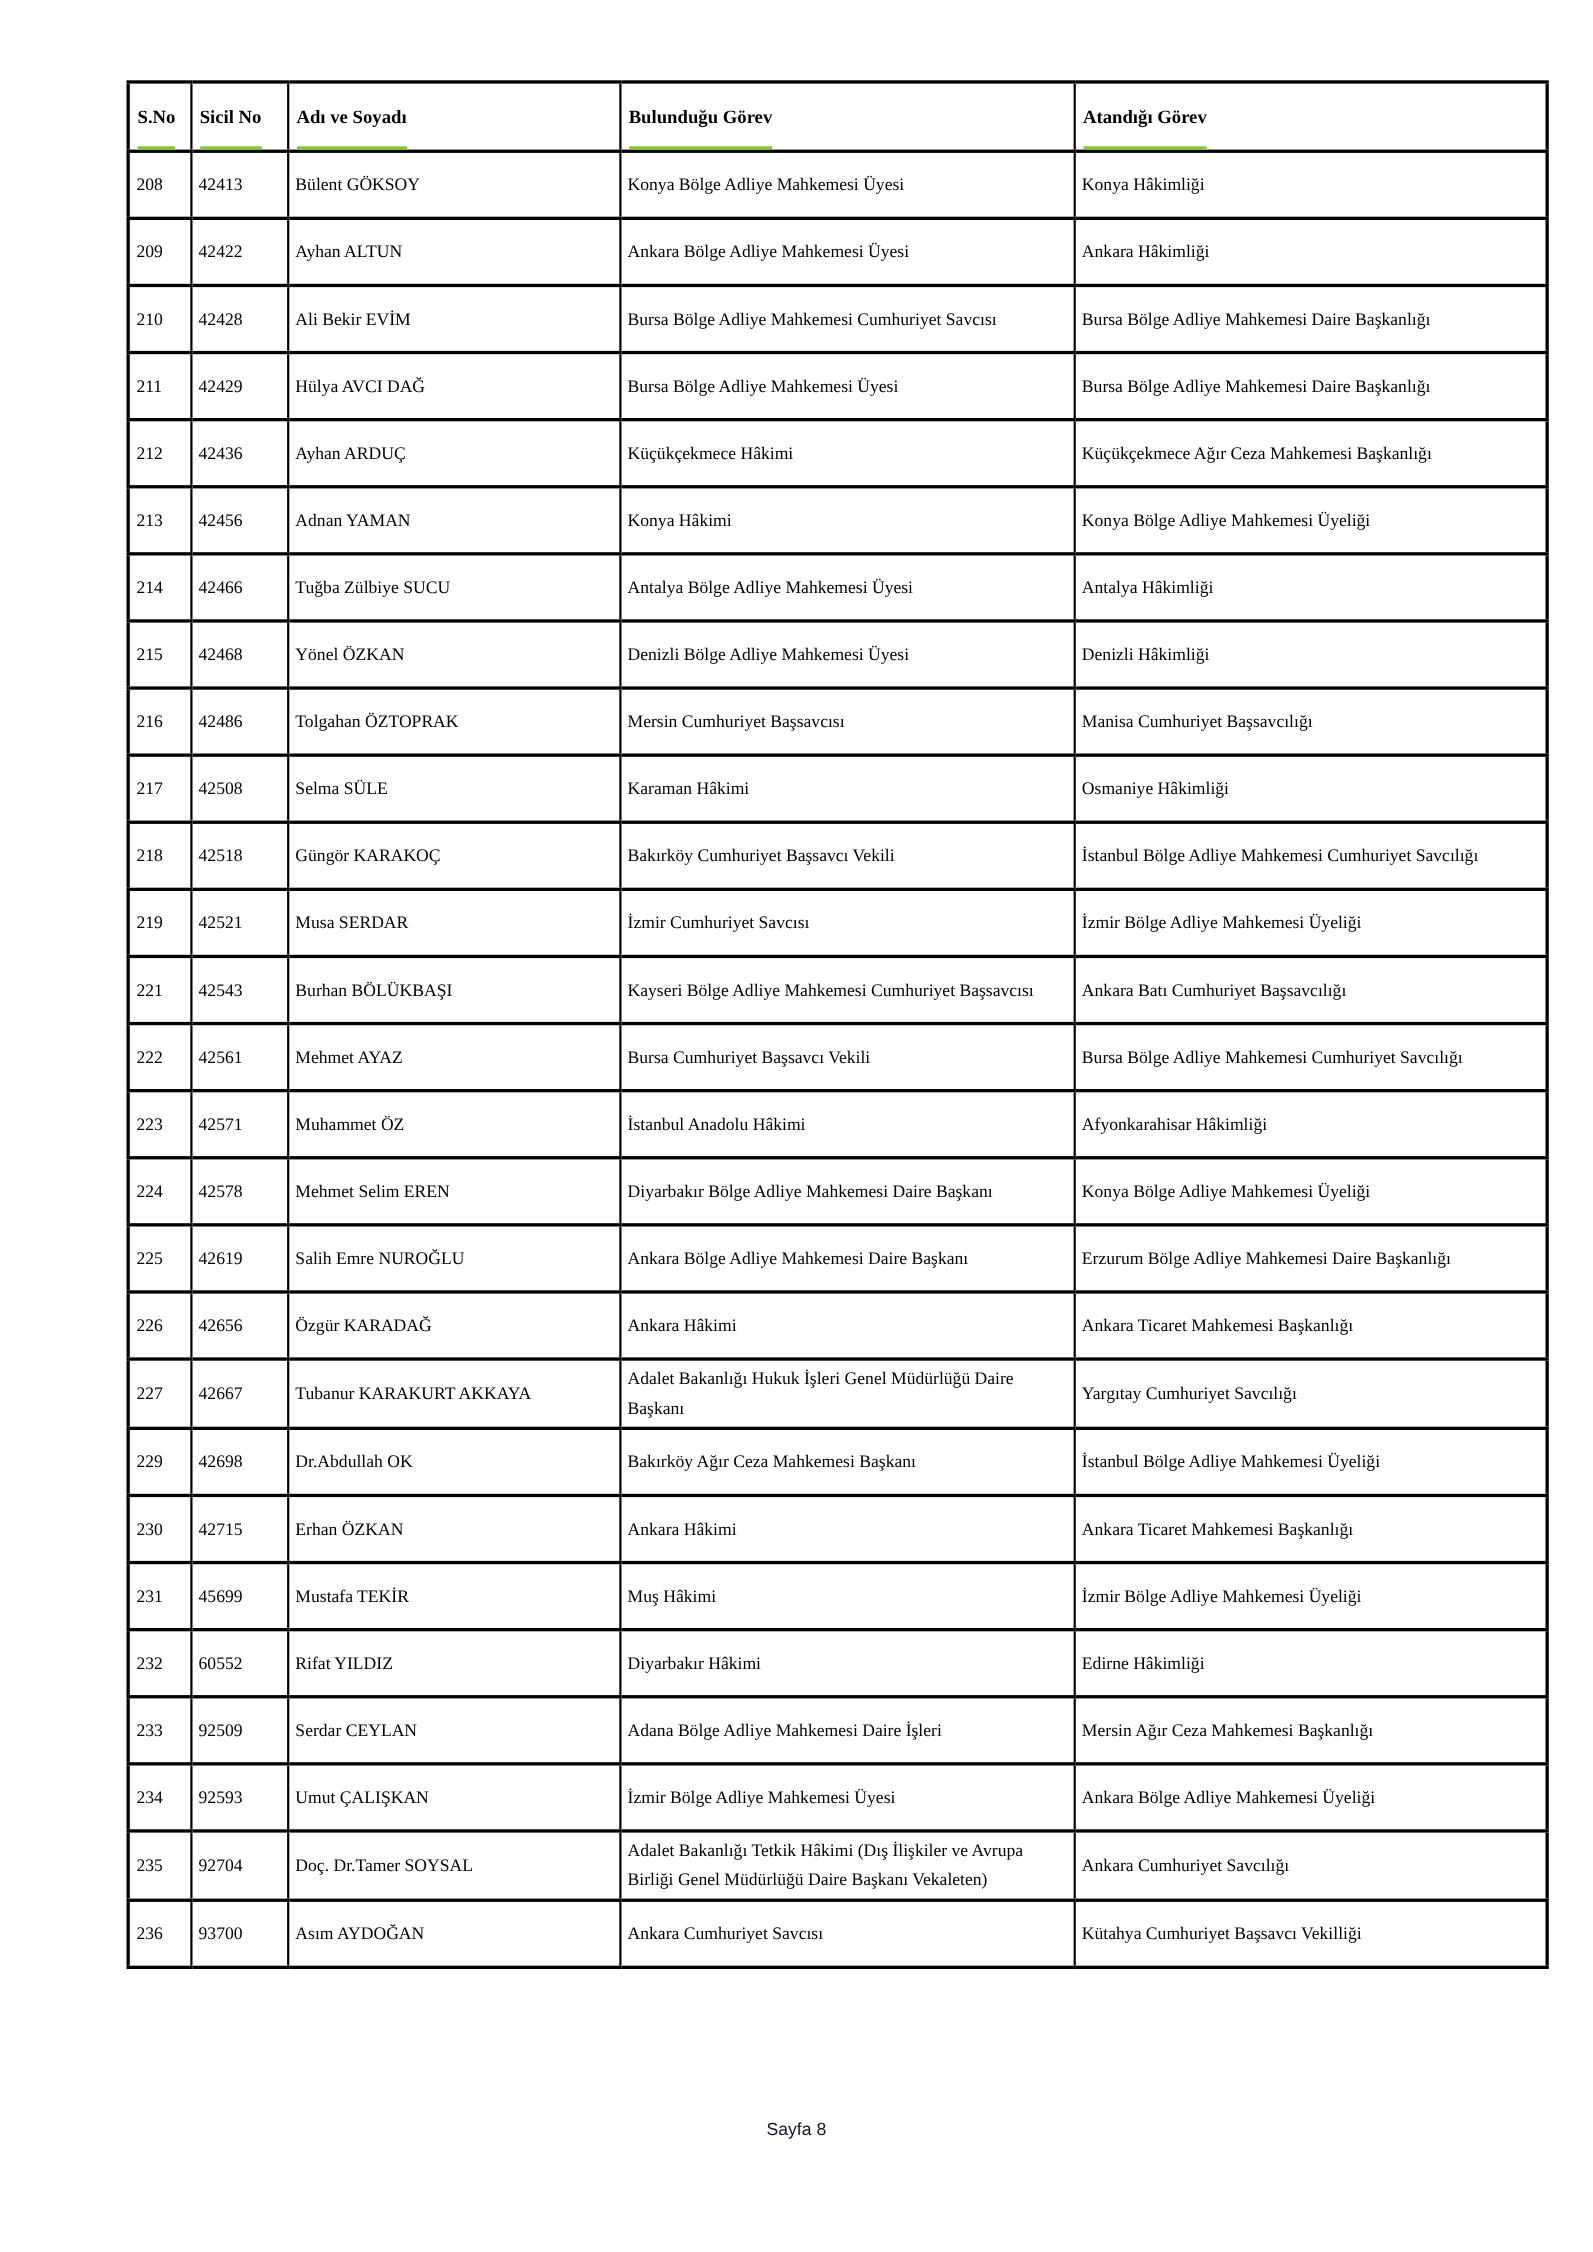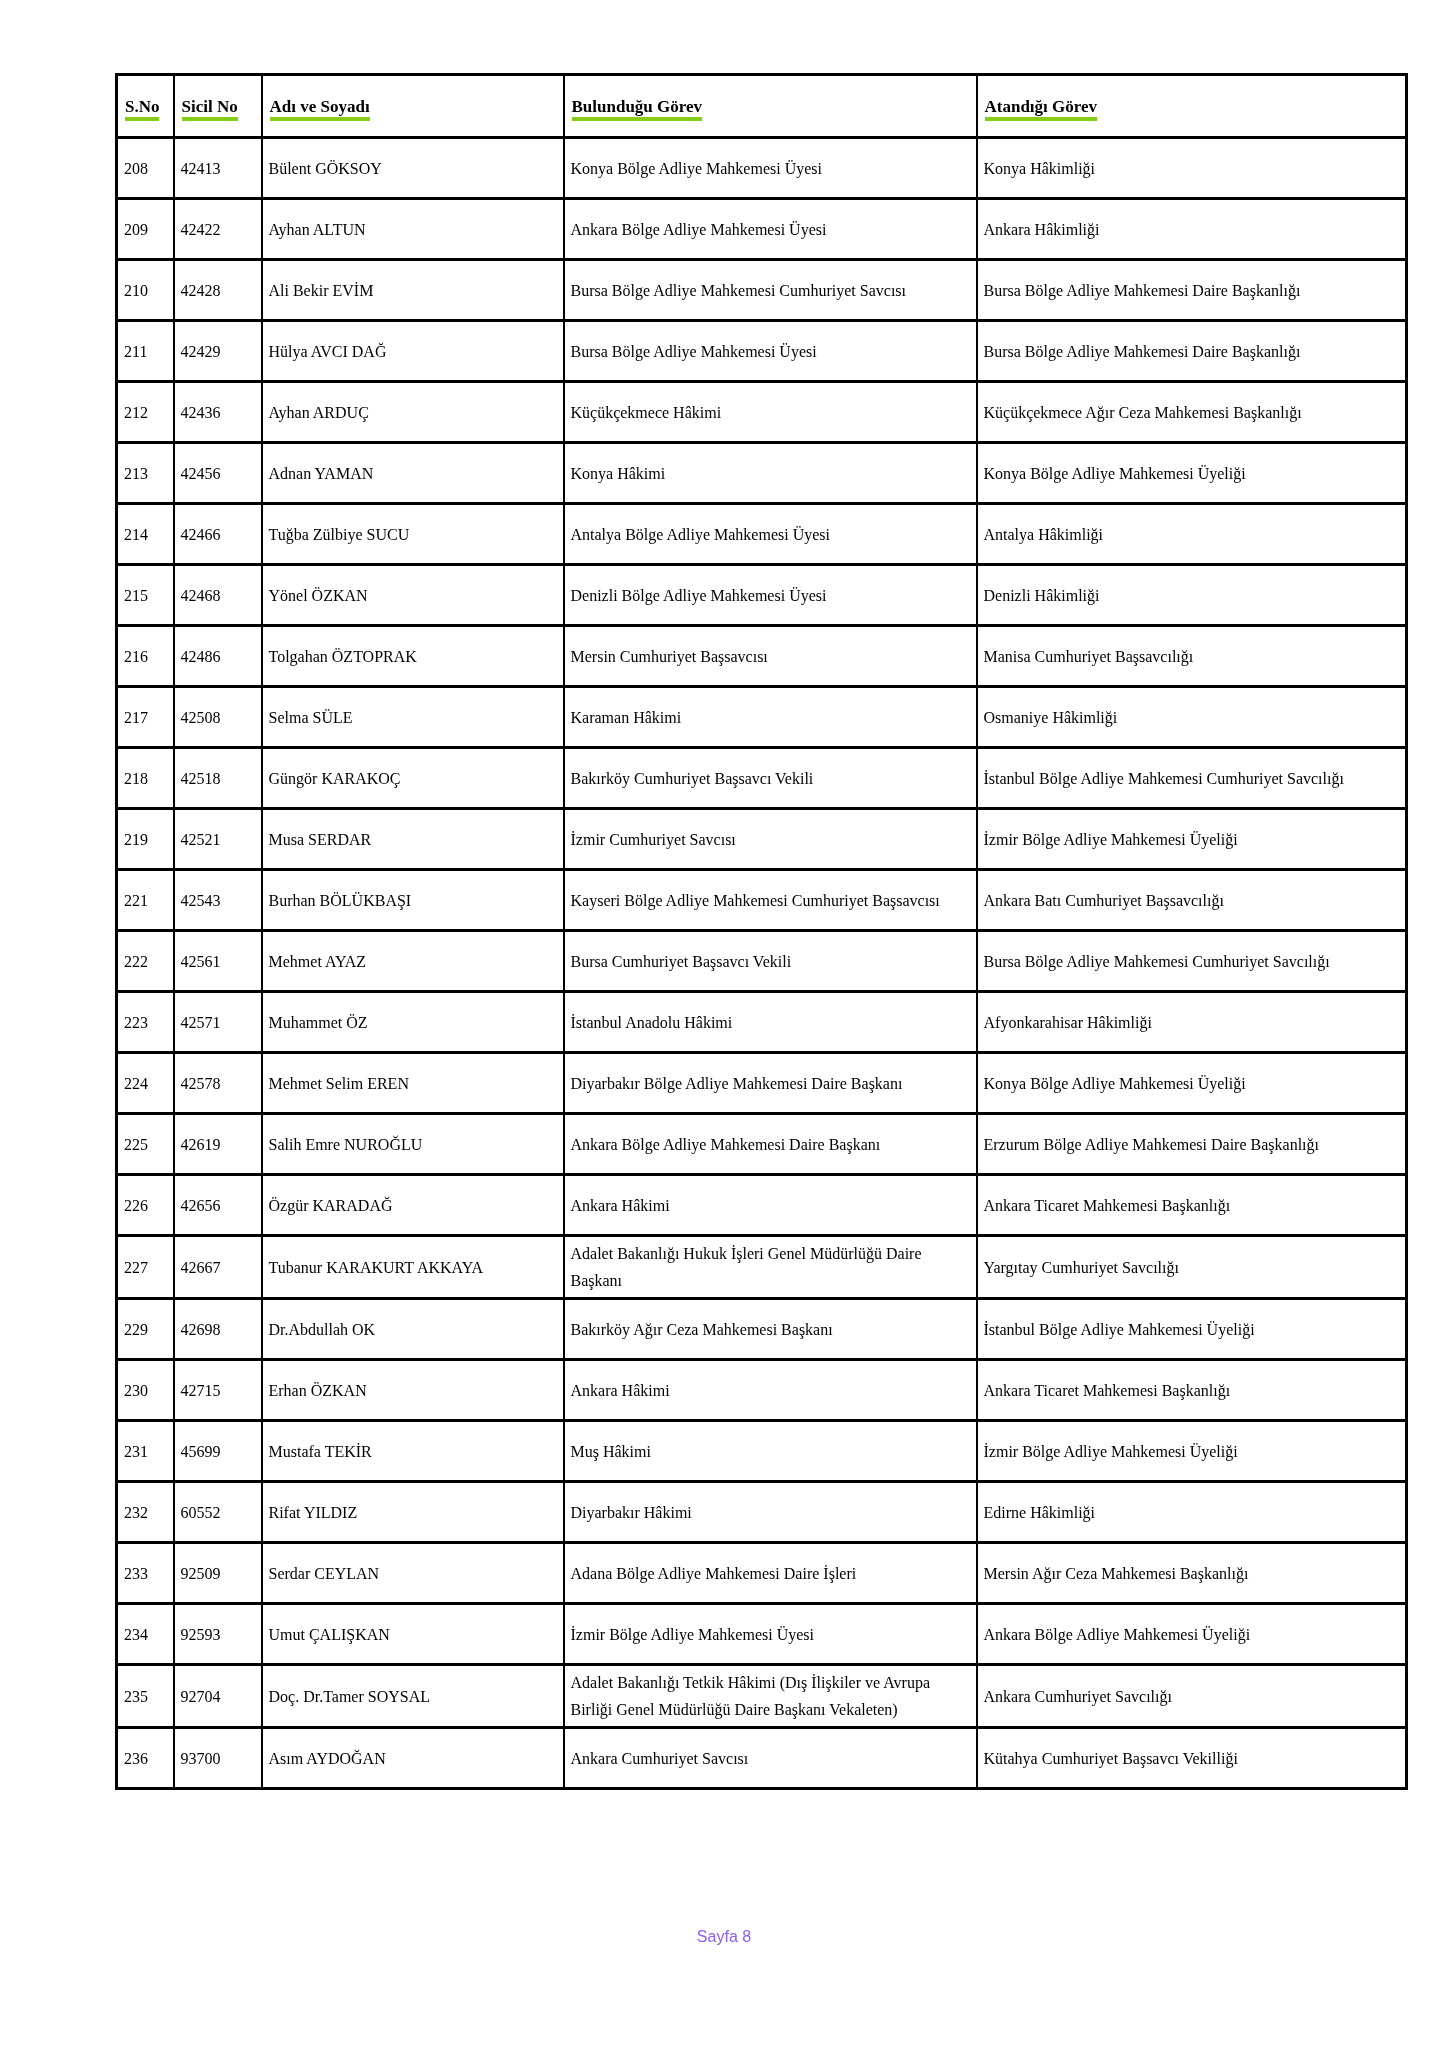--- a/index.html
+++ b/index.html
@@ -41,40 +41,40 @@
   }
   table.appointments th {
     height: 54px;
     text-align: left;
     font-weight: bold;
     font-size: 17px;
     padding-left: 7px;
   }
   .th-label {
     border-bottom: 4px solid #84cc16;
-    padding-bottom: 1px;
+    padding-bottom: 17px;
   }
   table.appointments td {
     height: 52px;
   }
   td.c-sno {
     padding-right: 10px;
   }
   td.c-sicil {
     padding-left: 7px;
   }
   .footer {
     position: absolute;
     top: 1928px;
     left: 0;
     width: 100%;
     text-align: center;
     font-family: "Liberation Sans", sans-serif;
     font-size: 16px;
-    color: #8b5cf6;
+    color: #0f172a;
   }
 </style>
 </head>
 <body>
 
 <div class="table-wrap">
   <table class="appointments">
     <colgroup>
       <col style="width:57px">
       <col style="width:88px">

